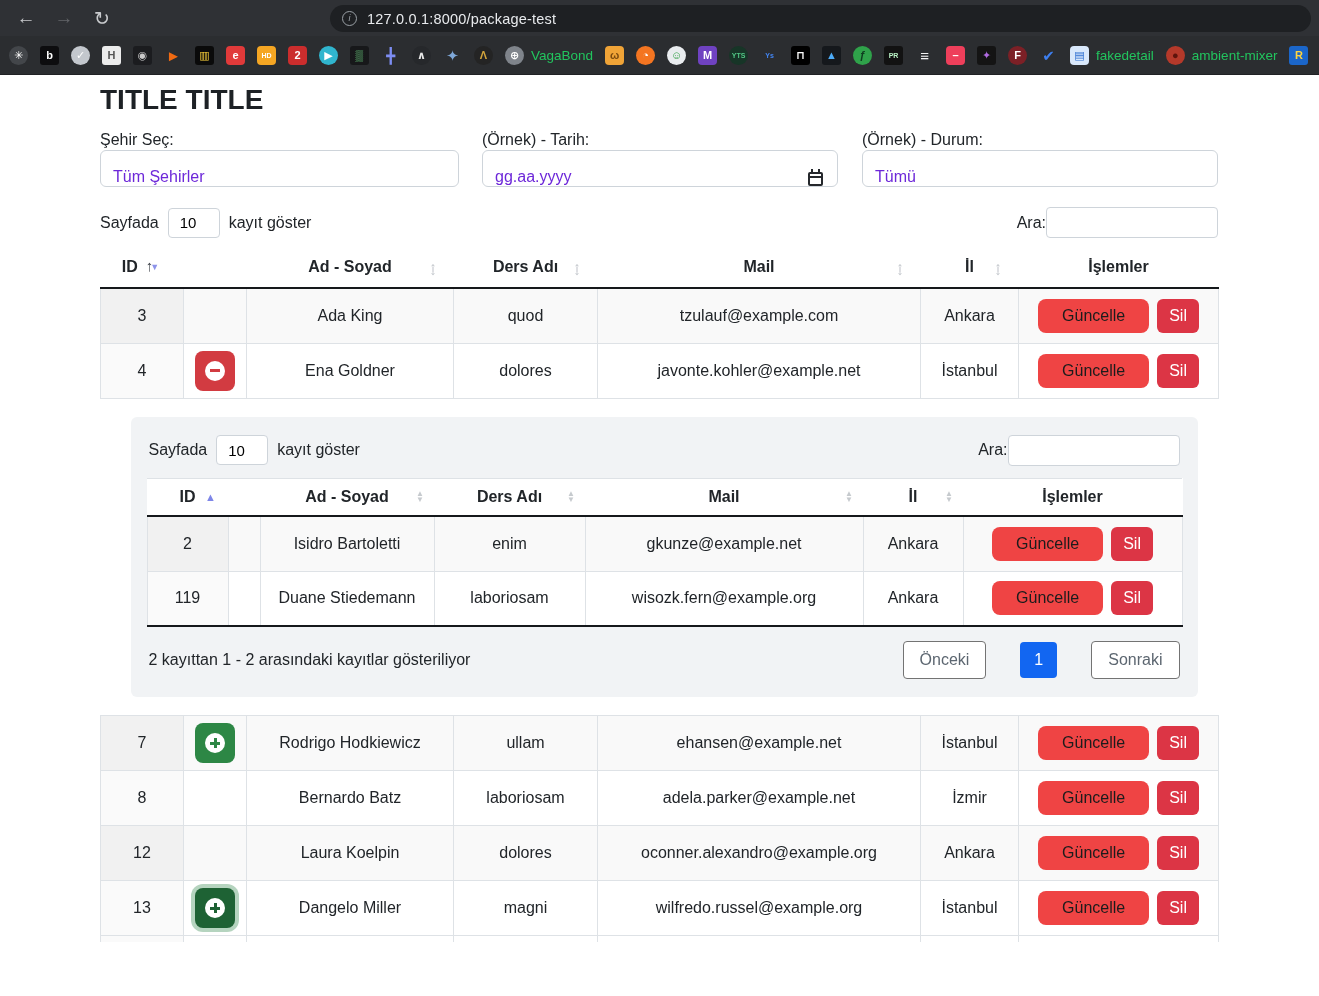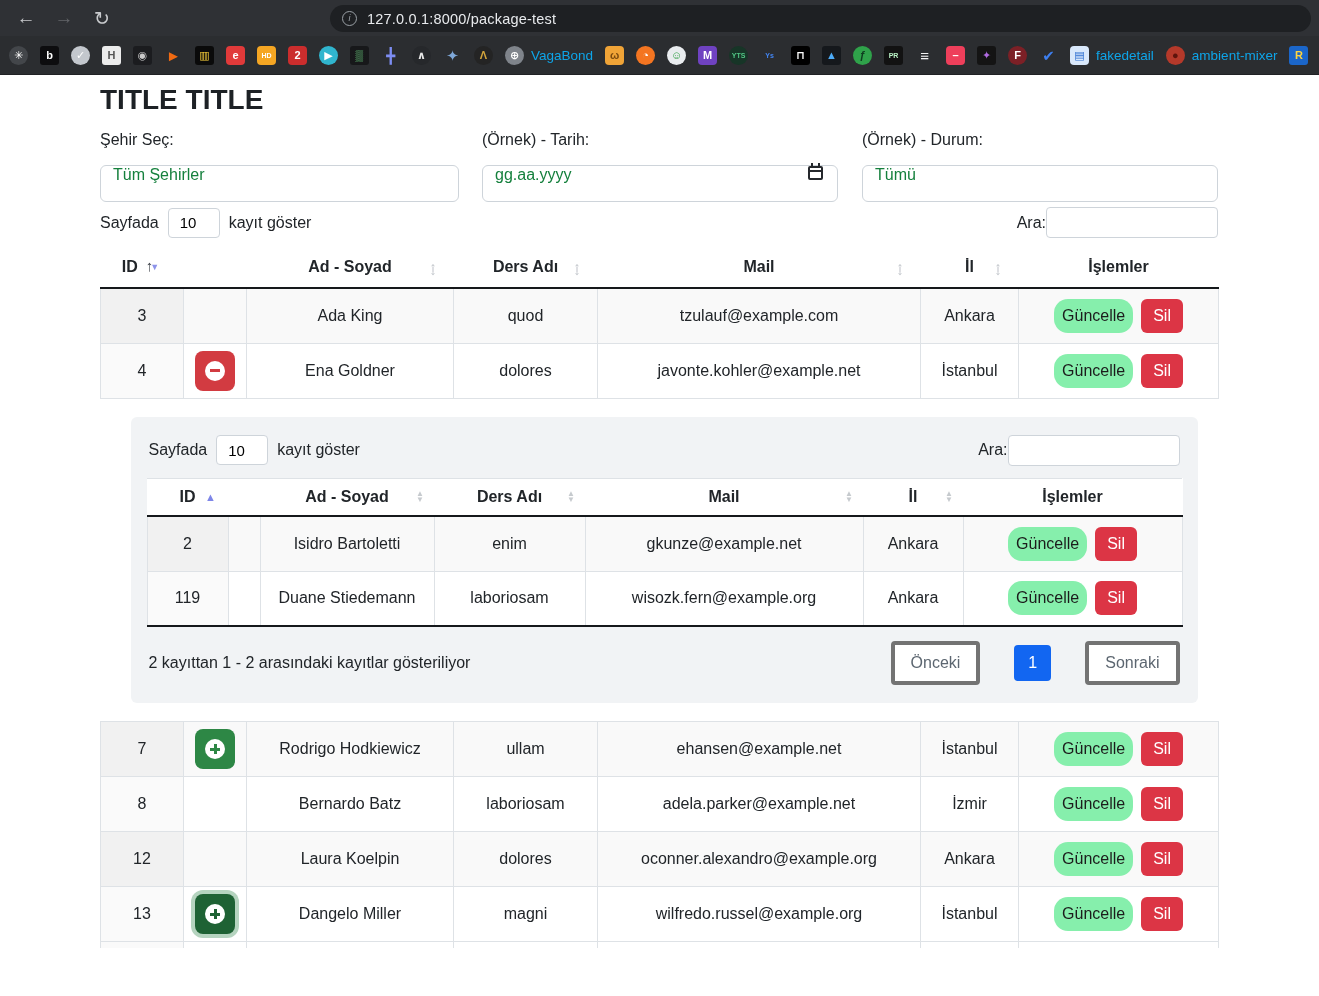--- a/index.html
+++ b/index.html
@@ -22,30 +22,30 @@
 
   .bookmarks { position:absolute; top:36px; left:0; width:1319px; height:39px;
     background:#2b2d30; display:flex; align-items:center; padding-left:9px; gap:12px;
     overflow:hidden; border-bottom:1px solid #202124; }
   .bm { display:inline-flex; align-items:center; gap:7px; flex:0 0 auto; }
   .fav { width:19px; height:19px; display:inline-flex; align-items:center; justify-content:center;
     font-size:11px; font-weight:700; border-radius:4px; line-height:1; flex:0 0 auto; }
   .fav.circle { border-radius:50%; }
   .fav.square { border-radius:3px; }
   .fav.none { border-radius:0; font-size:15px; }
-  .bm-label { color:#0ea5e9; font-size:13.5px; white-space:nowrap; }
+  .bm-label { color:#22c55e; font-size:13.5px; white-space:nowrap; }
 
   
   .page-title { position:absolute; left:100px; top:84px; font-size:28px; font-weight:700; color:#1d2125; }
 
   .filters { position:absolute; left:100px; top:131px; width:1118px; height:60px; }
   .filter { position:absolute; top:0; }
-  .filter .flabel { font-size:16px; display:block; margin-bottom:16px; }
+  .filter .flabel { font-size:16px; display:block; margin-bottom:1px; }
   .fbox { height:37px; border:1px solid #ced4da; border-radius:6px; background:#fff;
-    display:flex; align-items:flex-start; padding:0 12px; font-size:16px; color:#15803d; cursor:default; justify-content:space-between; }
+    display:flex; align-items:flex-end; padding:0 12px; font-size:16px; color:#6d28d9; cursor:default; justify-content:space-between; }
   .f-city { left:0; width:359px; }
   .f-date { left:382px; width:356px; }
   .f-status { left:762px; width:356px; }
   .cal { width:15px; height:14px; border:2px solid #25282c; border-radius:2px; position:relative; margin-right:2px; }
   .cal::before { content:""; position:absolute; top:-5px; left:1px; width:2px; height:4px; background:#25282c;
     box-shadow:7px 0 0 #25282c; }
   .cal::after { content:""; position:absolute; top:2px; left:0; right:0; height:2px; background:#25282c; }
 
   .controls { position:absolute; left:100px; top:207px; width:1118px; display:flex;
     align-items:center; justify-content:space-between; font-size:16px; }
@@ -85,36 +85,36 @@
   .exp.focused { background:#1e6234; box-shadow:0 0 0 4px #b5d4bf; }
   .exp-ic { width:20px; height:20px; border-radius:50%; background:#fff; position:relative; display:block; }
   .exp-ic::before { content:""; position:absolute; left:5px; top:8.5px; width:10px; height:3px; background:inherit; }
   .exp.green .exp-ic::before, .exp.focused .exp-ic::before { background:#2d8745; }
   .exp.focused .exp-ic::before { background:#1e6234; }
   .exp.red .exp-ic::before { background:#d23b41; }
   .exp-ic.plus::after { content:""; position:absolute; left:8.5px; top:5px; width:3px; height:10px; background:#2d8745; }
   .exp.focused .exp-ic.plus::after { background:#1e6234; }
 
   .acts { display:flex; gap:8px; align-items:center; justify-content:center; }
-  .btn-update { background:#86efac; color:#1c1c1c; border:none; border-radius:14px;
-    padding:8px 8px; font-size:16px; font-family:inherit; cursor:pointer; }
+  .btn-update { background:#ef4444; color:#1c1c1c; border:none; border-radius:8px;
+    padding:8px 24px; font-size:16px; font-family:inherit; cursor:pointer; }
   .btn-delete { background:#dc3545; color:#fff; border:none; border-radius:6px;
     padding:8px 12px; font-size:16px; font-family:inherit; cursor:pointer; }
 
   
   td.detail-td { padding:18px 21px 18px 30px; border-left:none; border-right:none; height:auto; text-align:left; }
   .child-panel { background:#f1f3f5; border-radius:6px; padding:16px 16px 18px 16px; }
   .cctrl { display:flex; align-items:center; justify-content:space-between; font-size:16px; margin:2px 2px 12px 2px; }
   .ctable { width:1035px; background:#fff; }
   .ctable thead th { height:38px; border-top:1px solid #dee2e6; background:#fff; }
   .ctable tbody tr:last-child td { border-bottom:2px solid #15181b; }
   .cfoot { display:flex; align-items:center; justify-content:space-between; margin-top:14px; padding:0 2px; }
   .cinfo { font-size:16px;text-align:center; }
   .pager { display:flex; align-items:center; gap:34px; }
-  .pbtn { background:#fff; border:4px solid #737373; border-radius:4px; padding:9px 16px;
+  .pbtn { background:#fff; border:1px solid #737373; border-radius:4px; padding:9px 16px;
     color:#5c6670; font-size:16px; font-family:inherit; cursor:pointer; }
   .pcur { background:#1266f1; border:none; border-radius:4px; padding:9px 14px;
     color:#fff; font-size:16px; font-family:inherit; cursor:pointer; }
 </style>
 </head>
 <body>
 
 <div class="toolbar">
   <span class="nav-ic">←</span>
   <span class="nav-ic dim">→</span>

